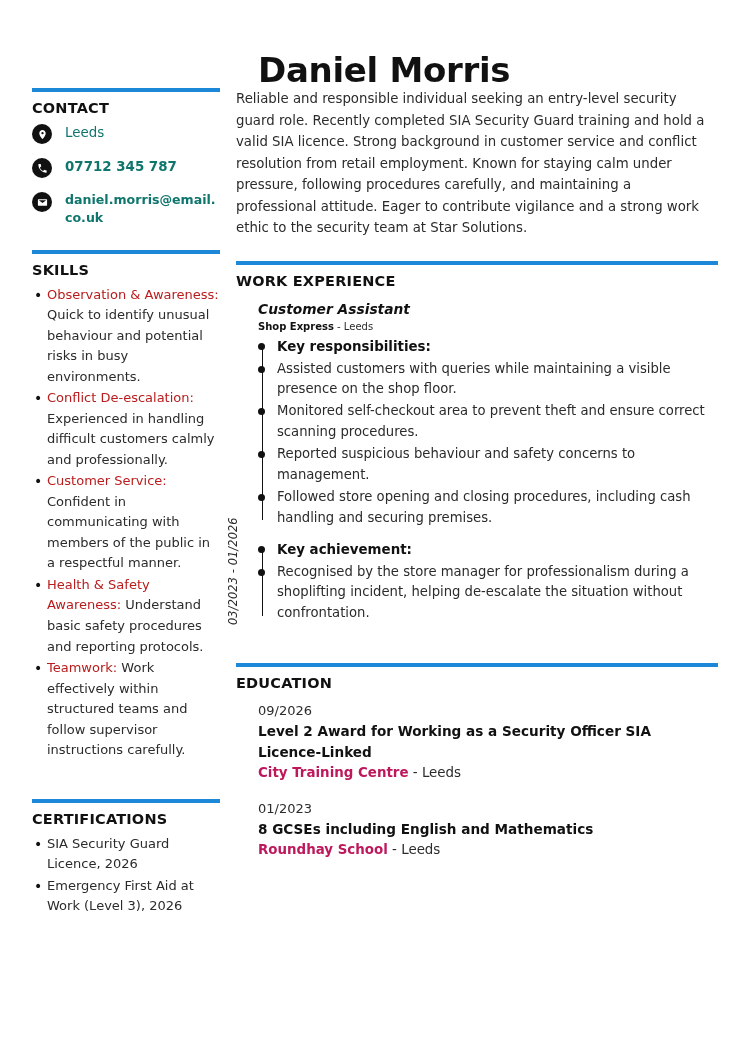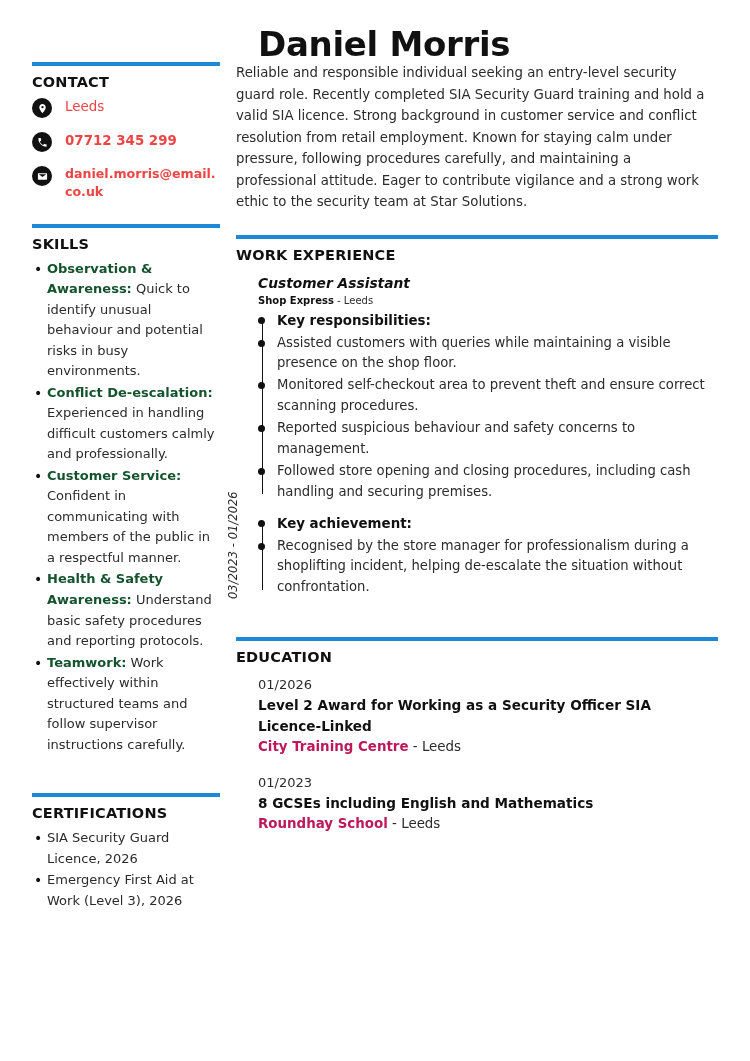--- a/index.html
+++ b/index.html
@@ -22,20 +22,21 @@
     box-sizing: border-box;
   }
 
   
   .header {
     padding-top: 26px;
     padding-left: 258px;
     padding-right: 32px;
     height: 62px;
     box-sizing: border-box;
+    margin-top: 26px;
   }
   .name {
     font-size: 34px;
     font-weight: bold;
     letter-spacing: -0.3px;
     color: #111111;
     line-height: 1.1;
     font-family: "DejaVu Sans", sans-serif;
   }
 
@@ -103,21 +104,21 @@
     display: flex;
     align-items: center;
     justify-content: center;
     margin-top: 1px;
   }
   .cicon svg { display: block; }
   .ctext {
     margin-left: 13px;
     font-size: 13.2px;
     line-height: 1.45;
-    color: #ef4444;
+    color: #0f766e;
     font-weight: normal;
     word-break: break-word;
   }
   .ctext.phone { font-weight: bold; font-size: 13.4px; }
   .ctext.email { font-weight: bold; font-size: 12.6px; }
   .ctext.city { font-size: 13.4px; }
 
   
   ul.side-list {
     list-style: none;
@@ -134,22 +135,22 @@
   }
   ul.side-list > li::before {
     content: "\2022";
     position: absolute;
     left: 2px;
     top: -1px;
     font-size: 14px;
     color: #111111;
   }
   ul.side-list > li b {
-    color: #14532d;
-    font-weight: bold;
+    color: #b91c1c;
+    font-weight: normal;
   }
   .cert-list > li { margin-bottom: 2px; }
 
   .sec-gap { margin-top: 22px; }
   .sec-gap-lg { margin-top: 38px; }
 
   
   .job { display: flex; align-items: stretch; }
   .job-dates {
     flex: 0 0 22px;
@@ -266,21 +267,21 @@
             </span>
             <span class="ctext city">Leeds</span>
           </div>
 
           <div class="contact-row">
             <span class="cicon">
               <svg width="11" height="11" viewBox="0 0 24 24" fill="#ffffff">
                 <path d="M6.6 10.8c1.4 2.8 3.8 5.1 6.6 6.6l2.2-2.2c.3-.3.7-.4 1-.2 1.2.4 2.4.6 3.6.6.6 0 1 .4 1 1V20c0 .6-.4 1-1 1C11 21 3 13 3 3c0-.6.4-1 1-1h3.5c.6 0 1 .4 1 1 0 1.3.2 2.5.6 3.6.1.4 0 .8-.2 1.1l-2.3 2.1z"></path>
               </svg>
             </span>
-            <span class="ctext phone">07712 345 299</span>
+            <span class="ctext phone">07712 345 787</span>
           </div>
 
           <div class="contact-row">
             <span class="cicon">
               <svg width="11" height="11" viewBox="0 0 24 24" fill="#ffffff">
                 <path d="M3 5h18c.6 0 1 .4 1 1v12c0 .6-.4 1-1 1H3c-.6 0-1-.4-1-1V6c0-.6.4-1 1-1zm9 8.2L20 7H4l8 6.2z"></path>
               </svg>
             </span>
             <span class="ctext email">daniel.morris@email.co.uk</span>
           </div>
@@ -343,21 +344,21 @@
               </div>
             </div>
           </div>
       </div>
 
       <div class="sec-gap-lg">
         <div class="rule"></div>
         <div class="sec-title">EDUCATION</div>
         <div class="edu-block" id="edu-list">
             <div class="edu-entry">
-              <div class="edu-date">01/2026</div>
+              <div class="edu-date">09/2026</div>
               <div class="edu-degree">Level 2 Award for Working as a Security Officer SIA Licence-Linked</div>
               <div class="edu-school"><b>City Training Centre</b><span> - Leeds</span></div>
             </div>
             <div class="edu-entry">
               <div class="edu-date">01/2023</div>
               <div class="edu-degree">8 GCSEs including English and Mathematics</div>
               <div class="edu-school"><b>Roundhay School</b><span> - Leeds</span></div>
             </div>
           </div>
       </div>

